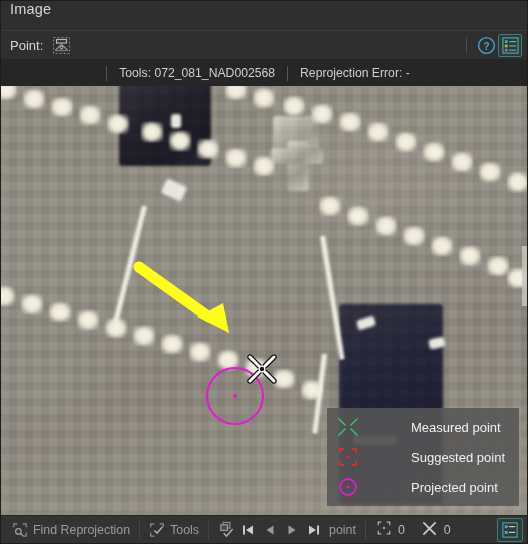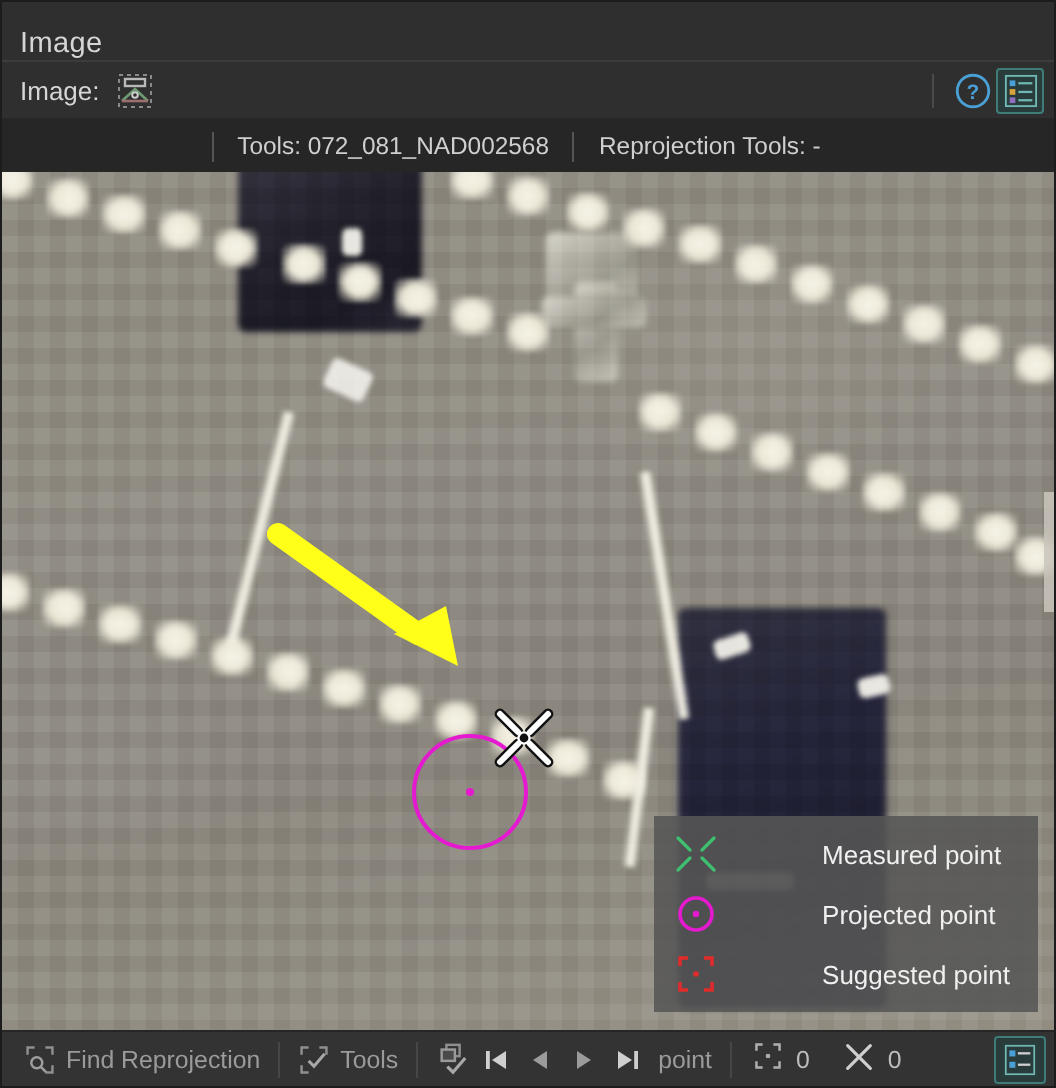--- a/index.html
+++ b/index.html
@@ -16,21 +16,21 @@
     border: 1px solid #1c1c1c;
     display: flex;
     flex-direction: column;
   }
 
   
   .titlebar {
     height: 30px;
     background: #2f2f2f;
     border-bottom: 1px solid #3c3c3c;
-    display: flex; align-items: flex-end;
+    display: flex; align-items: flex-start;
     padding-left: 9px;
     flex: 0 0 auto;
   }
   .titlebar .title {
     color: #d6d6d6;
     font-size: 14.5px;
     letter-spacing: .2px;
   }
 
   
@@ -246,21 +246,21 @@
 </head>
 <body>
 
 <div id="app">
 
   <div class="titlebar">
     <span class="title">Image</span>
   </div>
 
   <div class="toolsbar">
-    <span class="lbl">Image:</span>
+    <span class="lbl">Point:</span>
 
     <div class="tool-btn">
       <svg width="19" height="19" viewBox="0 0 19 19">
         <rect x="1.5" y="1.5" width="16" height="16" fill="none" stroke="#8a8a8a" stroke-width="1" stroke-dasharray="2 2"></rect>
         <rect x="4.5" y="3.5" width="10" height="3.5" fill="none" stroke="#b9b9b9" stroke-width="1.2"></rect>
         <path d="M3 14.5 L9.5 8.5 L16 14.5" fill="none" stroke="#6f9b74" stroke-width="1.3"></path>
         <path d="M3 14.5 L16 14.5" stroke="#9b6f6f" stroke-width="1.3"></path>
         <circle cx="9.5" cy="11.5" r="1.4" fill="none" stroke="#cfcfcf" stroke-width="1"></circle>
       </svg>
     </div>
@@ -285,21 +285,21 @@
         <rect x="7.6" y="8.9" width="7.4" height="1.2" fill="#6fb7b2"></rect>
         <rect x="7.6" y="13.3" width="7.4" height="1.2" fill="#6fb7b2"></rect>
       </svg>
     </div>
   </div>
 
   <div class="infostrip">
     <span class="isep"></span>
     <span class="item">Tools: 072_081_NAD002568</span>
     <span class="isep"></span>
-    <span class="item">Reprojection Tools: -</span>
+    <span class="item">Reprojection Error: -</span>
   </div>
 
   <div class="canvas-wrap">
     <div class="aerial"></div>
 
     <div class="veh veh-dark" style="left:118px; top:-6px; width:92px; height:86px;"></div>
     <div class="glint" style="left:170px; top:28px; width:10px; height:14px;"></div>
     <div class="glint" style="left:162px; top:96px; width:22px; height:16px; transform:rotate(25deg);"></div>
 
     <div class="veh veh-silver" style="left:272px; top:30px; width:46px; height:42px;"></div>
@@ -413,40 +413,40 @@
               <line x1="21" y1="19" x2="15" y2="13"></line>
             </g>
           </svg>
         </span>
         <span class="ltext">Measured point</span>
       </div>
 
       <div class="row">
         <span class="swatch">
           <svg width="24" height="22" viewBox="0 0 24 22">
-            <circle cx="12" cy="11" r="8" fill="none" stroke="#e519cf" stroke-width="1.8"></circle>
-            <circle cx="12" cy="11" r="1.6" fill="#e519cf"></circle>
-          </svg>
-        </span>
-        <span class="ltext">Projected point</span>
-      </div>
-
-      <div class="row">
-        <span class="swatch">
-          <svg width="24" height="22" viewBox="0 0 24 22">
             <g stroke="#e02b2b" stroke-width="1.8" fill="none">
               <polyline points="4,7 4,3 8,3"></polyline>
               <polyline points="16,3 20,3 20,7"></polyline>
               <polyline points="20,15 20,19 16,19"></polyline>
               <polyline points="8,19 4,19 4,15"></polyline>
             </g>
             <circle cx="12" cy="11" r="1.4" fill="#e02b2b"></circle>
           </svg>
         </span>
         <span class="ltext">Suggested point</span>
+      </div>
+
+      <div class="row">
+        <span class="swatch">
+          <svg width="24" height="22" viewBox="0 0 24 22">
+            <circle cx="12" cy="11" r="8" fill="none" stroke="#e519cf" stroke-width="1.8"></circle>
+            <circle cx="12" cy="11" r="1.6" fill="#e519cf"></circle>
+          </svg>
+        </span>
+        <span class="ltext">Projected point</span>
       </div>
 
     </div>
   </div>
 
   <div class="statusbar">
 
     <div class="sb-btn">
       <span class="glyph">
         <svg width="16" height="16" viewBox="0 0 18 18">

